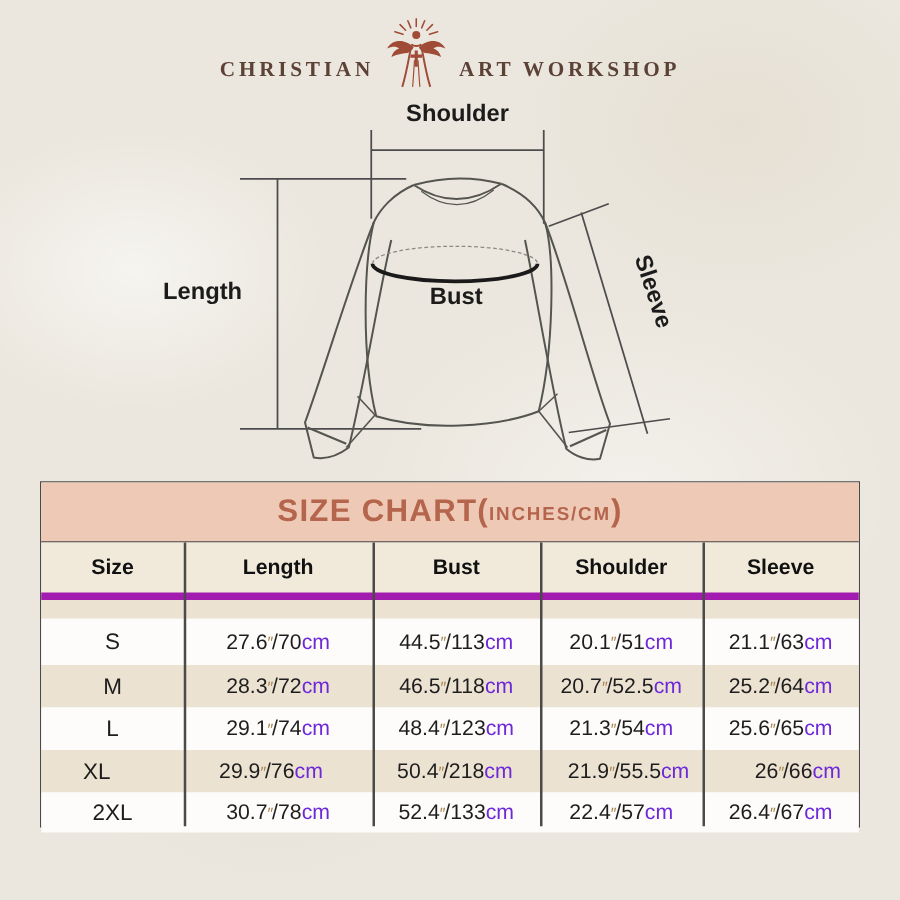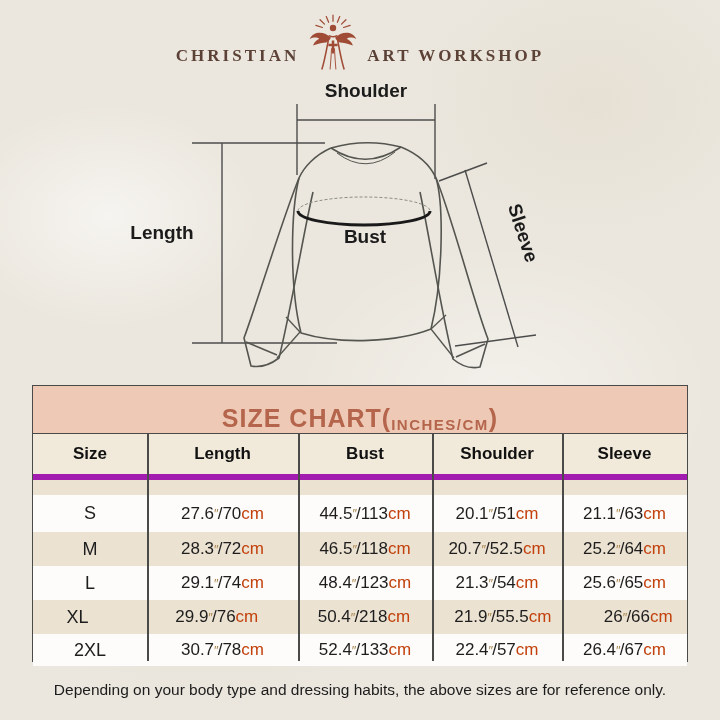--- a/index.html
+++ b/index.html
@@ -20,34 +20,34 @@
         letter-spacing:3px;color:#5c4136;padding-bottom:4px;}
   .logo svg{display:block;}
   
   .diagram{position:absolute;left:0;top:75px;}
   .diagram text{font-family:"Liberation Sans",sans-serif;font-weight:bold;
         font-size:19px;fill:#1b1b1b;}
   
   .size-table{position:absolute;left:32px;top:385px;width:654px;height:275px;
         border:1px solid #4a4a48;background:#fdfcfa;}
   .band{height:47px;border-bottom:1px solid #4a4a48;background:#eecab6;
-        display:flex;align-items:flex-end;justify-content:center;color:#b4654c;
+        display:flex;align-items:center;justify-content:center;color:#b4654c;
         font-weight:bold;letter-spacing:1px;}
   .band .big{font-size:25px;}
   .band .small{font-size:15px;letter-spacing:1.5px;padding-top:3px;}
   .thead{display:flex;height:40px;border-bottom:6px solid #a21caf;background:#f1eadb;}
   .thead .cell{font-weight:bold;font-size:17px;color:#111;}
   .cell{display:flex;align-items:center;justify-content:center;}
   .c0{width:114px;}.c1{width:151px;}.c2{width:134px;}.c3{width:130px;}.c4{width:125px;}
   .stripe{height:15px;background:#ece2d2;}
   .trow{display:flex;font-size:17px;color:#1d1d1d;}
   .trow.beige{background:#ece2d2;}
   .trow.white{background:#fdfcfa;}
   .trow .c0{font-size:18px;}
-  .unit{color:#c2410c;}
+  .unit{color:#6d28d9;}
   .in-mark{color:#a8854f;font-size:13px;vertical-align:3px;letter-spacing:-1px;}
   .vline{position:absolute;top:48px;width:2px;height:227px;background:#4a4a48;}
   
   .footer{position:absolute;top:681px;left:0;width:100%;text-align:center;
         font-size:15.5px;color:#1c1c1c;}
 </style>
 </head>
 <body>
 
 <div class="page">
@@ -278,15 +278,14 @@
             <span class="unit">cm</span>
           </div>
         </div>
       </div>
     <div class="vline" style="left:114px"></div>
     <div class="vline" style="left:265px"></div>
     <div class="vline" style="left:399px"></div>
     <div class="vline" style="left:529px"></div>
   </div>
 
-  <div class="footer">Depending on your body type and dressing habits, the above sizes are for reference only.</div>
 
 </div>
 
 </body></html>

